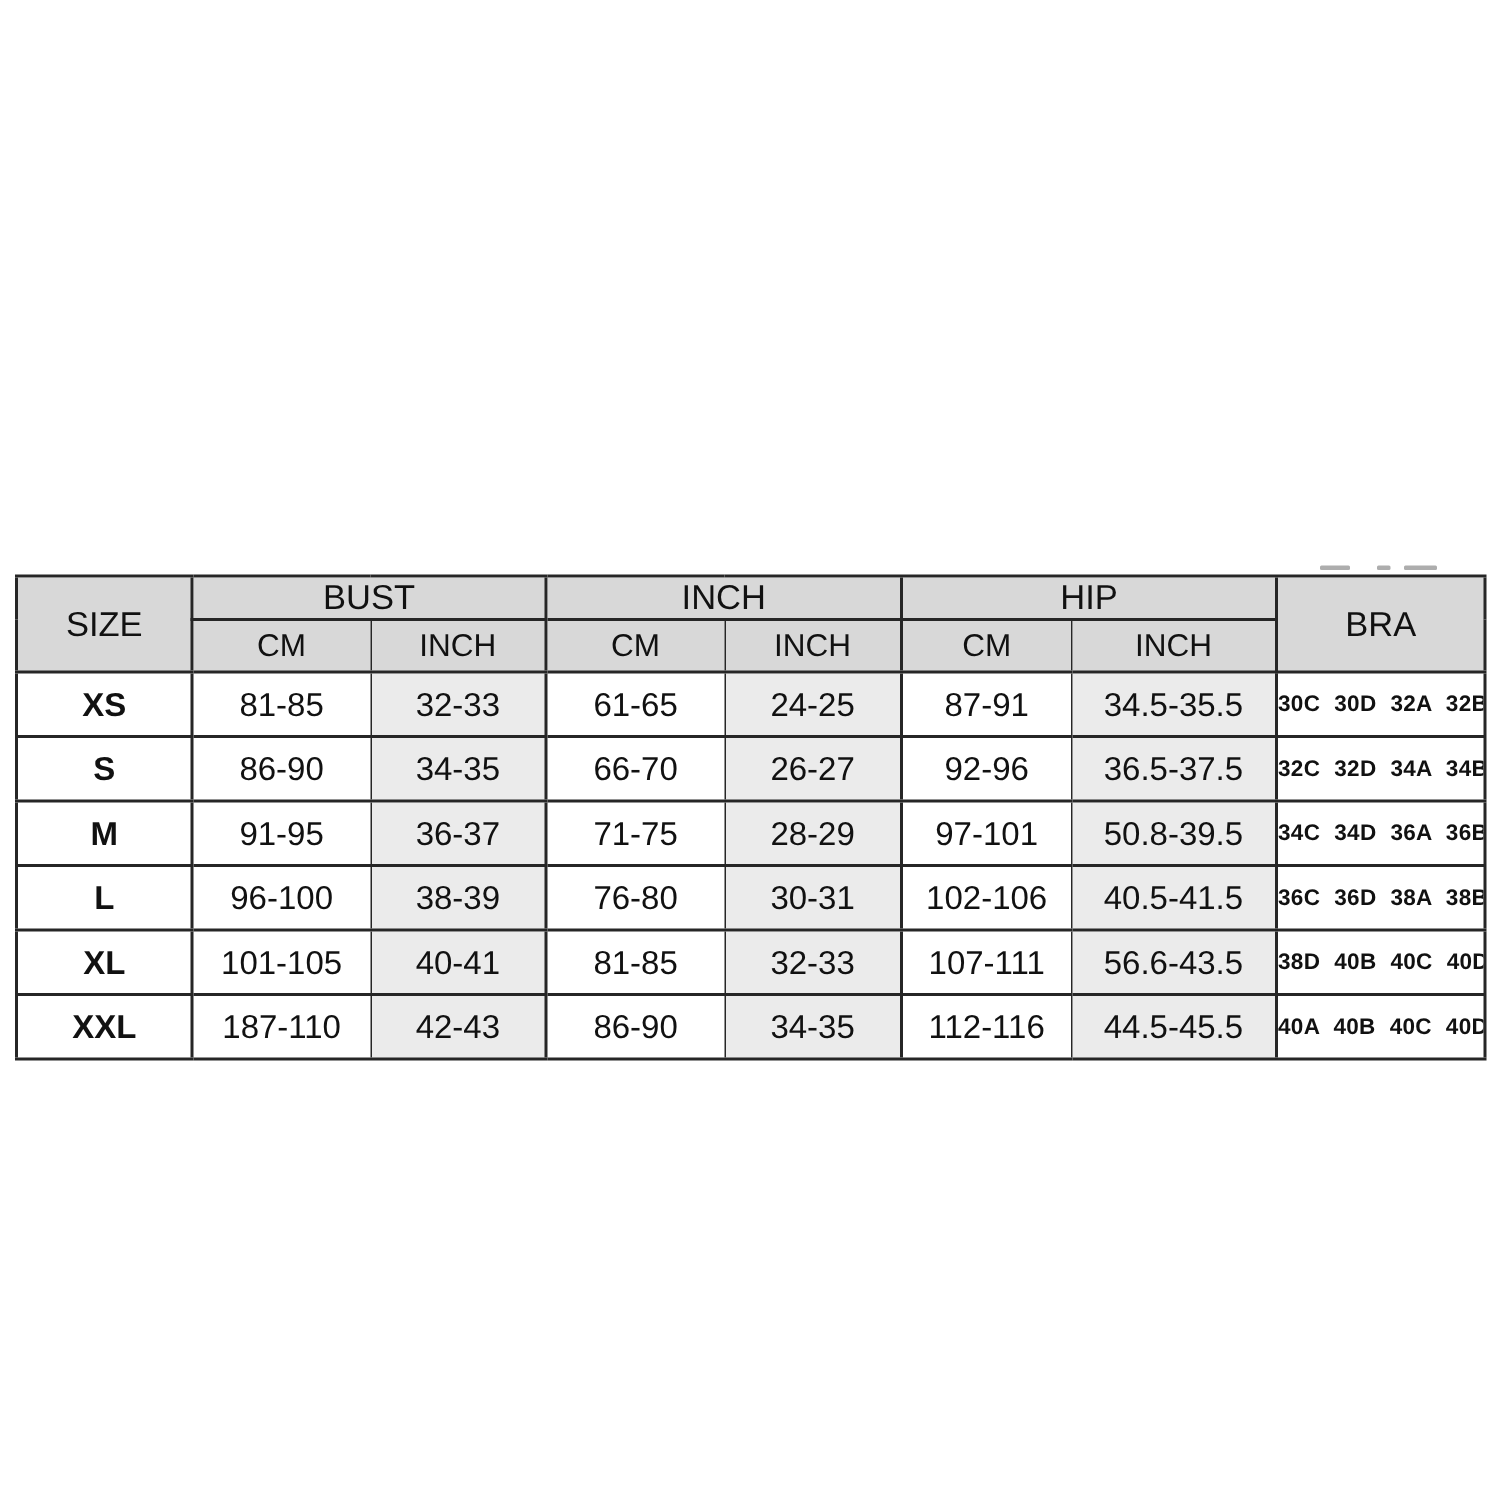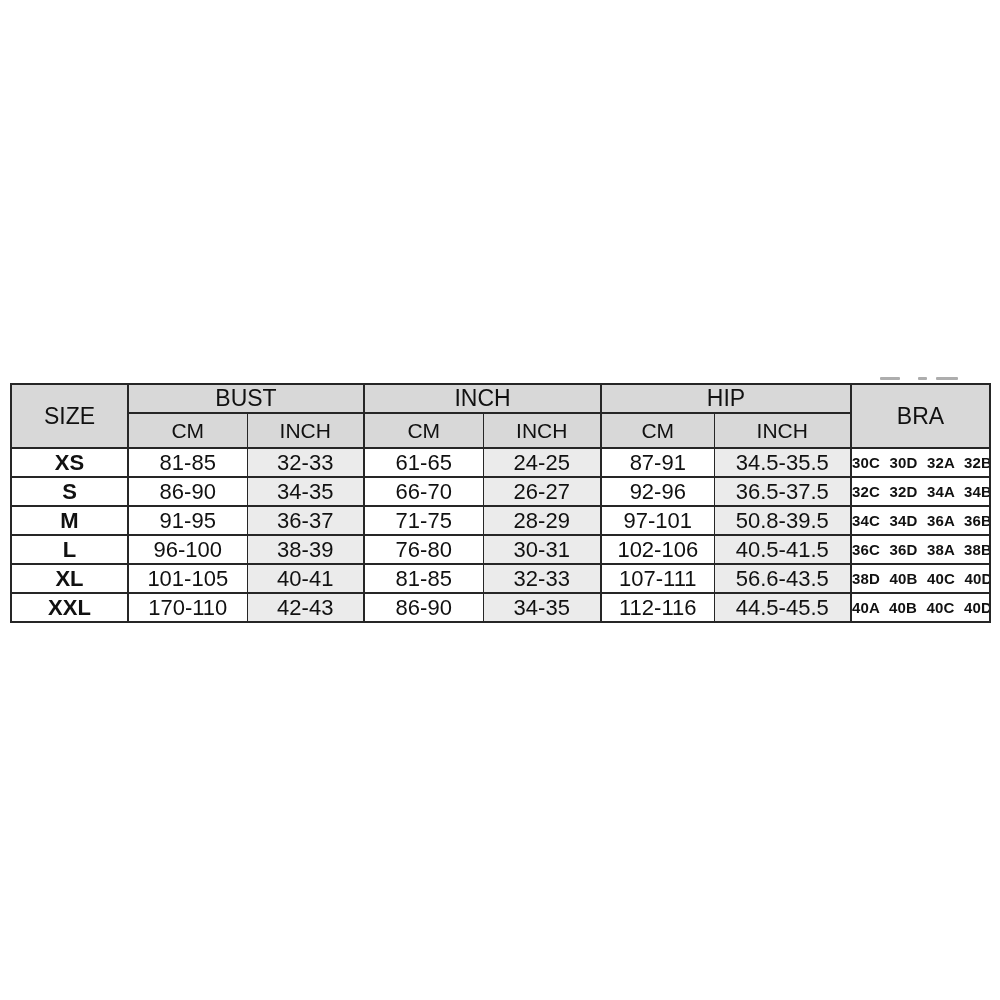--- a/index.html
+++ b/index.html
@@ -50,21 +50,21 @@
   .size-chart .gsep{border-left:2px solid var(--border);}
 
   .size-chart thead th{
     background:var(--header-bg);
     font-weight:400;
     font-size:23px;
   }
   .size-chart thead tr.h1 th{height:27px;}
   .size-chart thead tr.h2 th{height:33px;font-size:21px;margin-left:15px;}
 
-  .size-chart tbody tr{height:29px;}
+  .size-chart tbody tr{height:43px;}
   .size-chart tbody td{font-size:22px;font-weight:400;background:#ffffff;}
   .size-chart tbody td.size-cell{font-weight:700;}
   .size-chart tbody td.inch{background:var(--inch-bg);margin-top:28px;}
   .size-chart tbody td.bra-cell{
     font-weight:700;
     font-size:15px;
     word-spacing:5px;
     letter-spacing:0.2px;
     text-align:right;
   }
@@ -154,21 +154,21 @@
         <td class="gsep">101-105</td>
         <td class="inch">40-41</td>
         <td class="gsep">81-85</td>
         <td class="inch">32-33</td>
         <td class="gsep">107-111</td>
         <td class="inch">56.6-43.5</td>
         <td class="bra-cell gsep">38D 40B 40C 40D</td>
       </tr>
       <tr>
         <td class="size-cell">XXL</td>
-        <td class="gsep">170-110</td>
+        <td class="gsep">187-110</td>
         <td class="inch">42-43</td>
         <td class="gsep">86-90</td>
         <td class="inch">34-35</td>
         <td class="gsep">112-116</td>
         <td class="inch">44.5-45.5</td>
         <td class="bra-cell gsep">40A 40B 40C 40D</td>
       </tr>
     </tbody>
   </table>
 </div>

